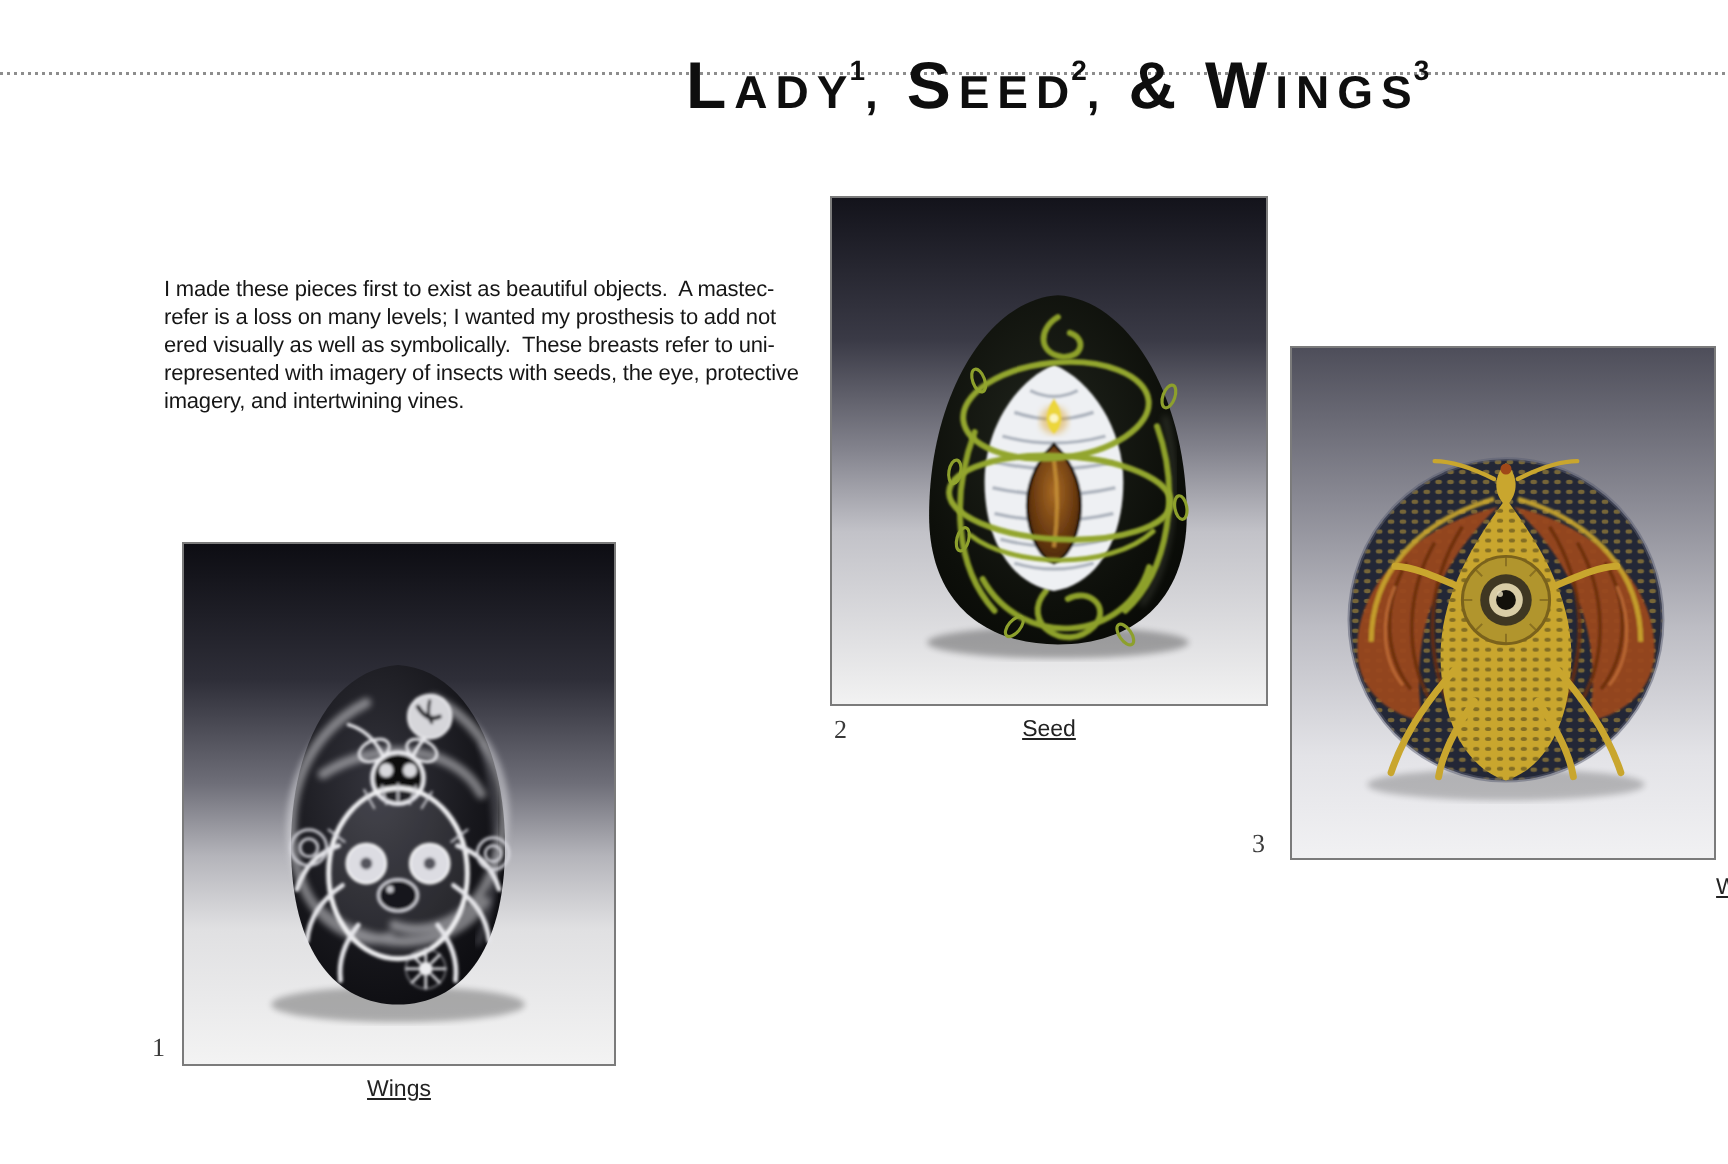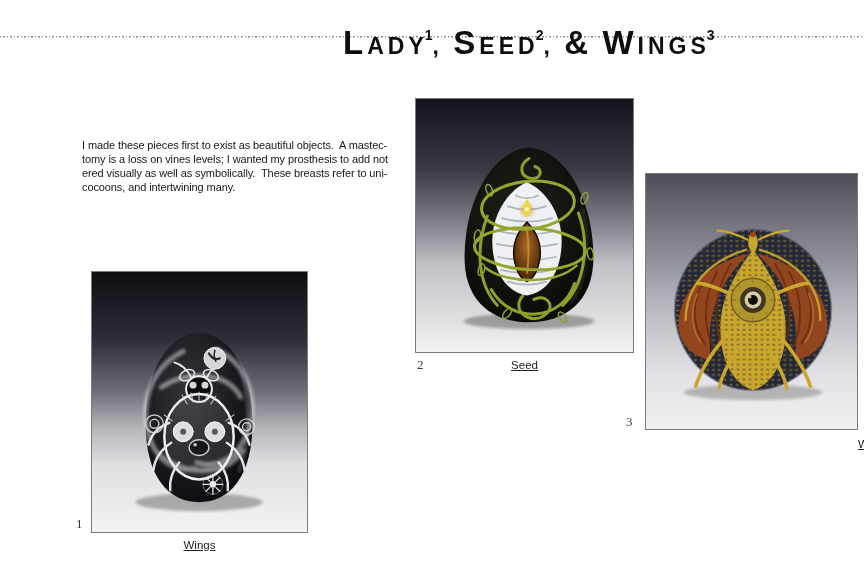--- a/index.html
+++ b/index.html
@@ -46,23 +46,24 @@
 
 <div class="page">
 
   <div class="rule"></div>
 
   <h1 class="title"><span class="tcap">L</span><span class="tsc">ADY</span><span class="tsup">1</span><span class="tsc">, </span><span class="tcap">S</span><span class="tsc">EED</span><span class="tsup">2</span><span class="tsc">, </span><span class="tcap">&amp;</span><span class="tsc"> </span><span class="tcap">W</span><span class="tsc">INGS</span><span class="tsup">3</span></h1>
 
 
   <div class="statement">
     <div class="st-line">I made these pieces first to exist as beautiful objects.  A mastec-</div>
-    <div class="st-line">tomy is a loss on vines levels; I wanted my prosthesis to add not</div>
+    <div class="st-line">refer is a loss on many levels; I wanted my prosthesis to add not</div>
     <div class="st-line">ered visually as well as symbolically.  These breasts refer to uni-</div>
-    <div class="st-line">cocoons, and intertwining many.</div>
+    <div class="st-line">represented with imagery of insects with seeds, the eye, protective</div>
+    <div class="st-line">imagery, and intertwining vines.</div>
   </div>
 
   <div class="frame" id="frame1">
     <svg viewBox="0 0 217 262" preserveAspectRatio="none">
       <defs>
         <linearGradient id="bg1" x1="0" y1="0" x2="0" y2="1">
           <stop offset="0" stop-color="#0d0d13"></stop>
             <stop offset="0.26" stop-color="#2e2e38"></stop>
           <stop offset="0.46" stop-color="#6e6e78"></stop>
             <stop offset="0.60" stop-color="#b4b4ba"></stop>

